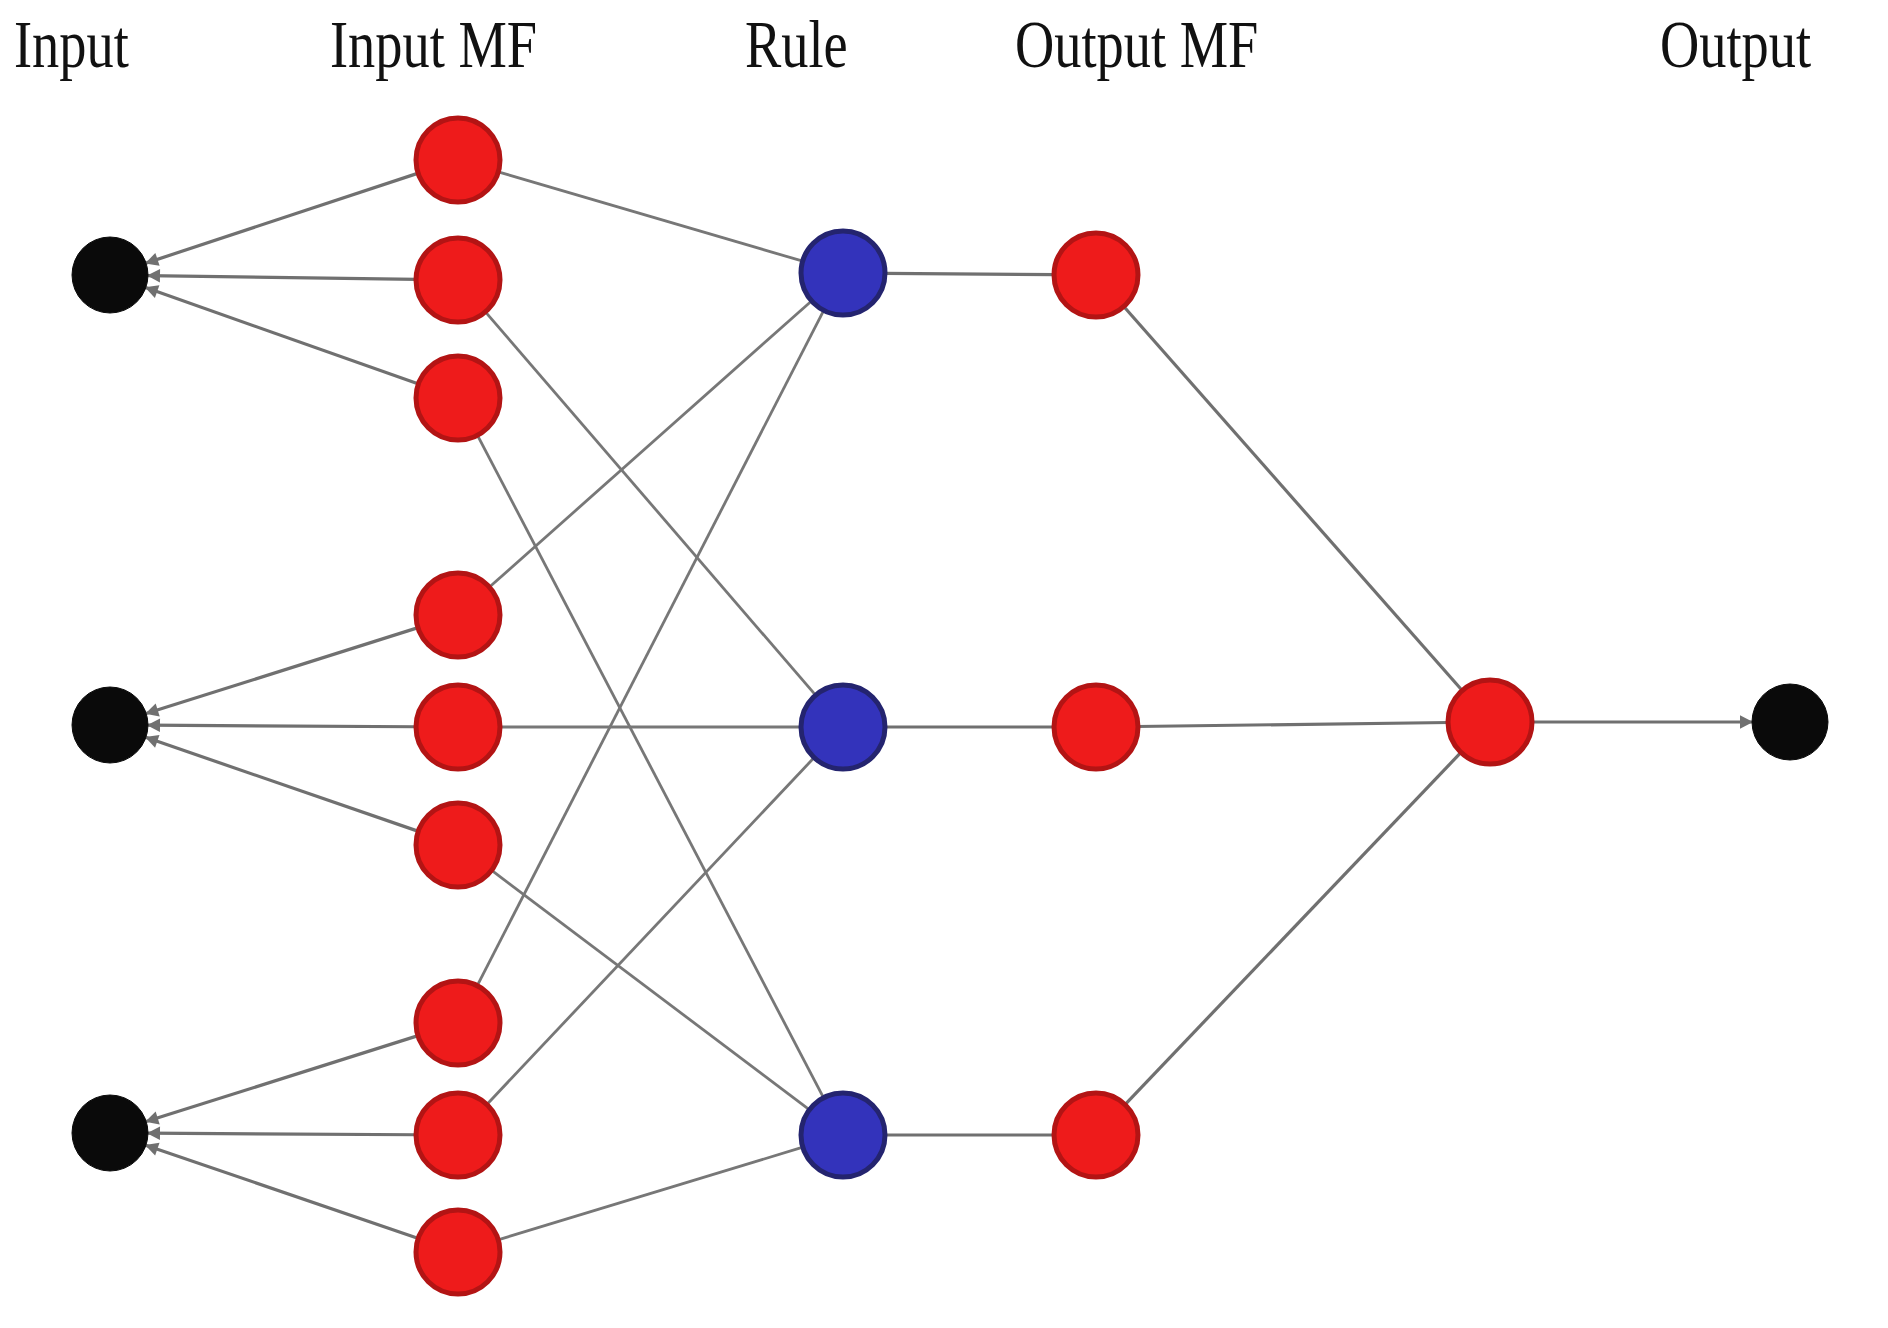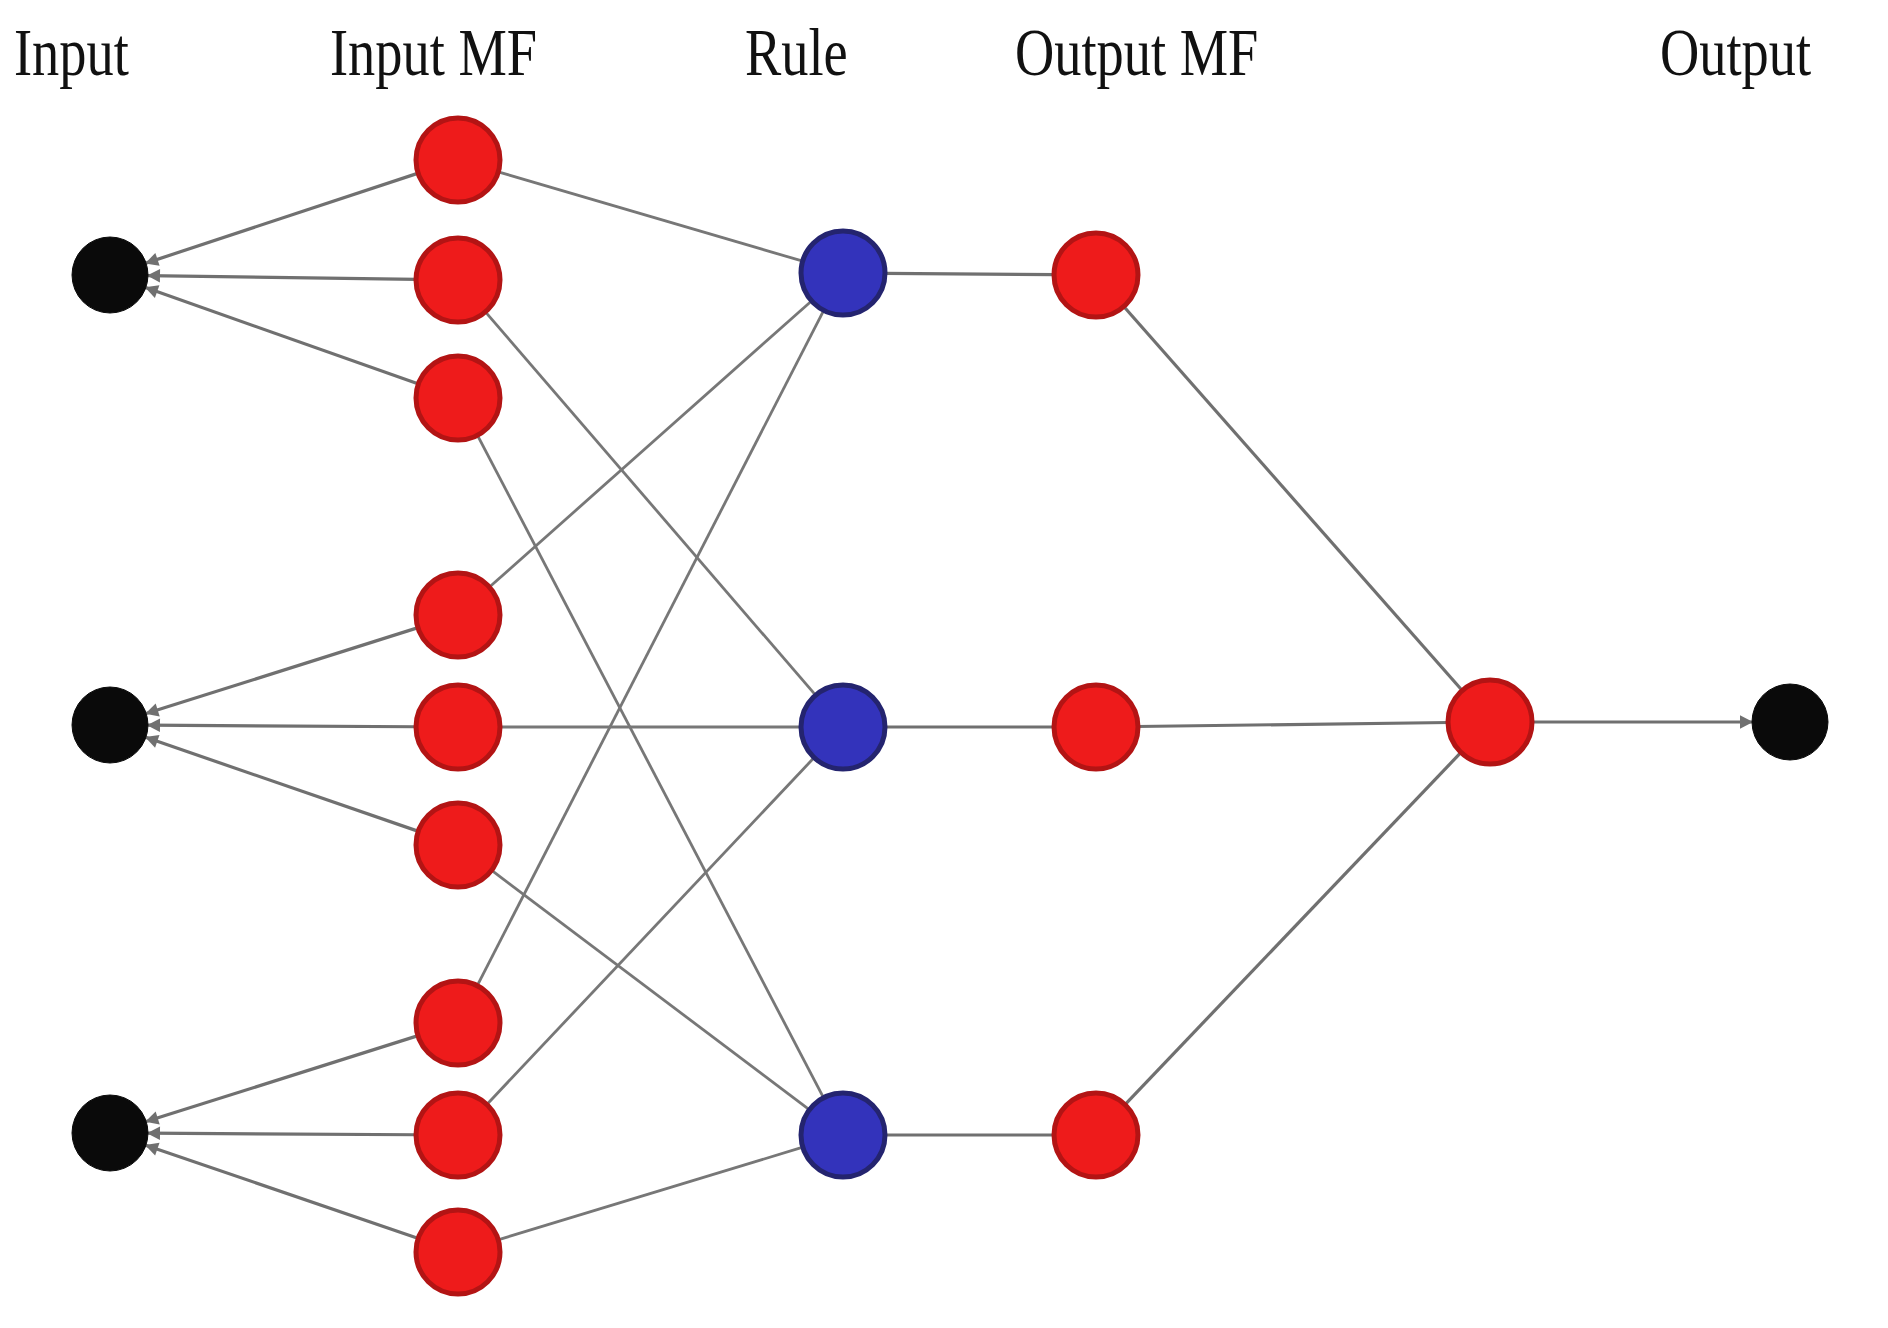--- a/index.html
+++ b/index.html
@@ -7,21 +7,21 @@
     width:1888px;height:1328px;
     font-family:"Liberation Serif", serif;
     overflow:hidden;
     position:relative;
   }
   #diagram-root{
     position:absolute;left:0;top:0;width:1888px;height:1328px;
     background:#ffffff;
   }
   .layer-headings{
-    position:absolute;left:0;top:8px;width:1608px;height:96px;text-decoration:underline;
+    position:absolute;left:0;top:0;width:1608px;height:96px;text-decoration:underline;
   }
   .layer-heading{
     position:absolute;
     top:4px;
     font-family:"Liberation Serif", serif;
     font-size:68px;
     line-height:80px;
     font-weight:400;
     color:#111111;
     white-space:nowrap;

